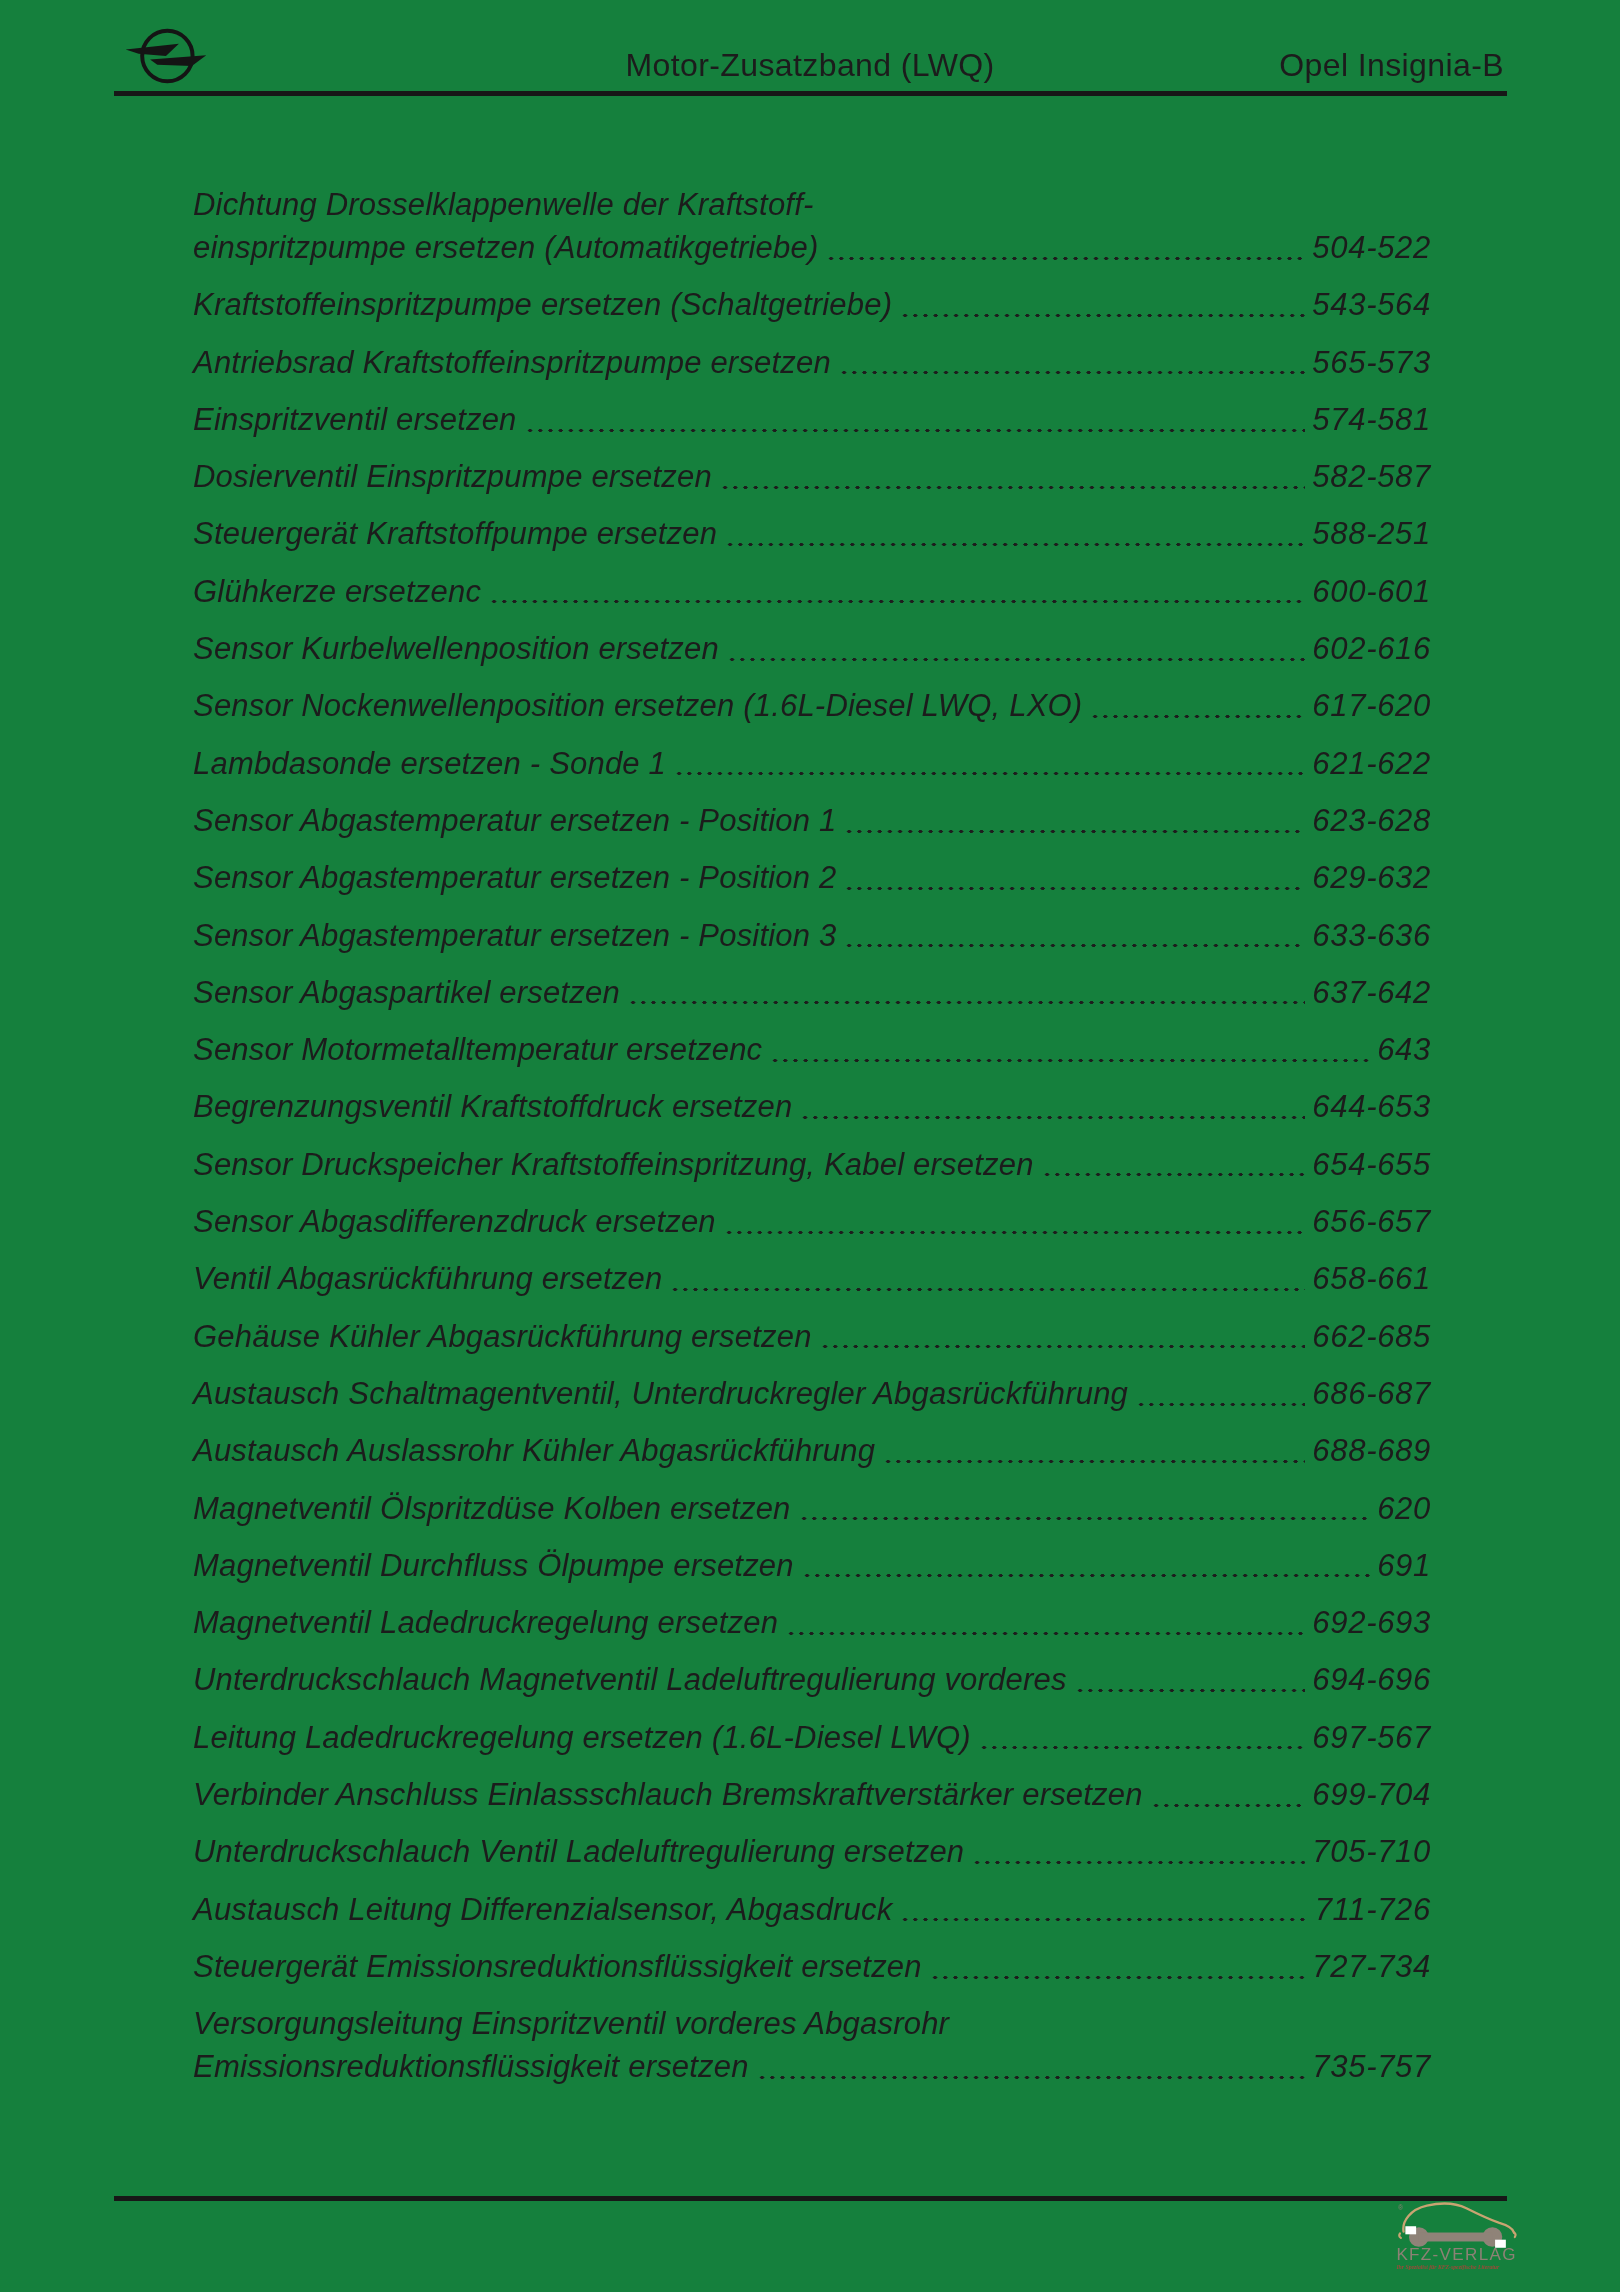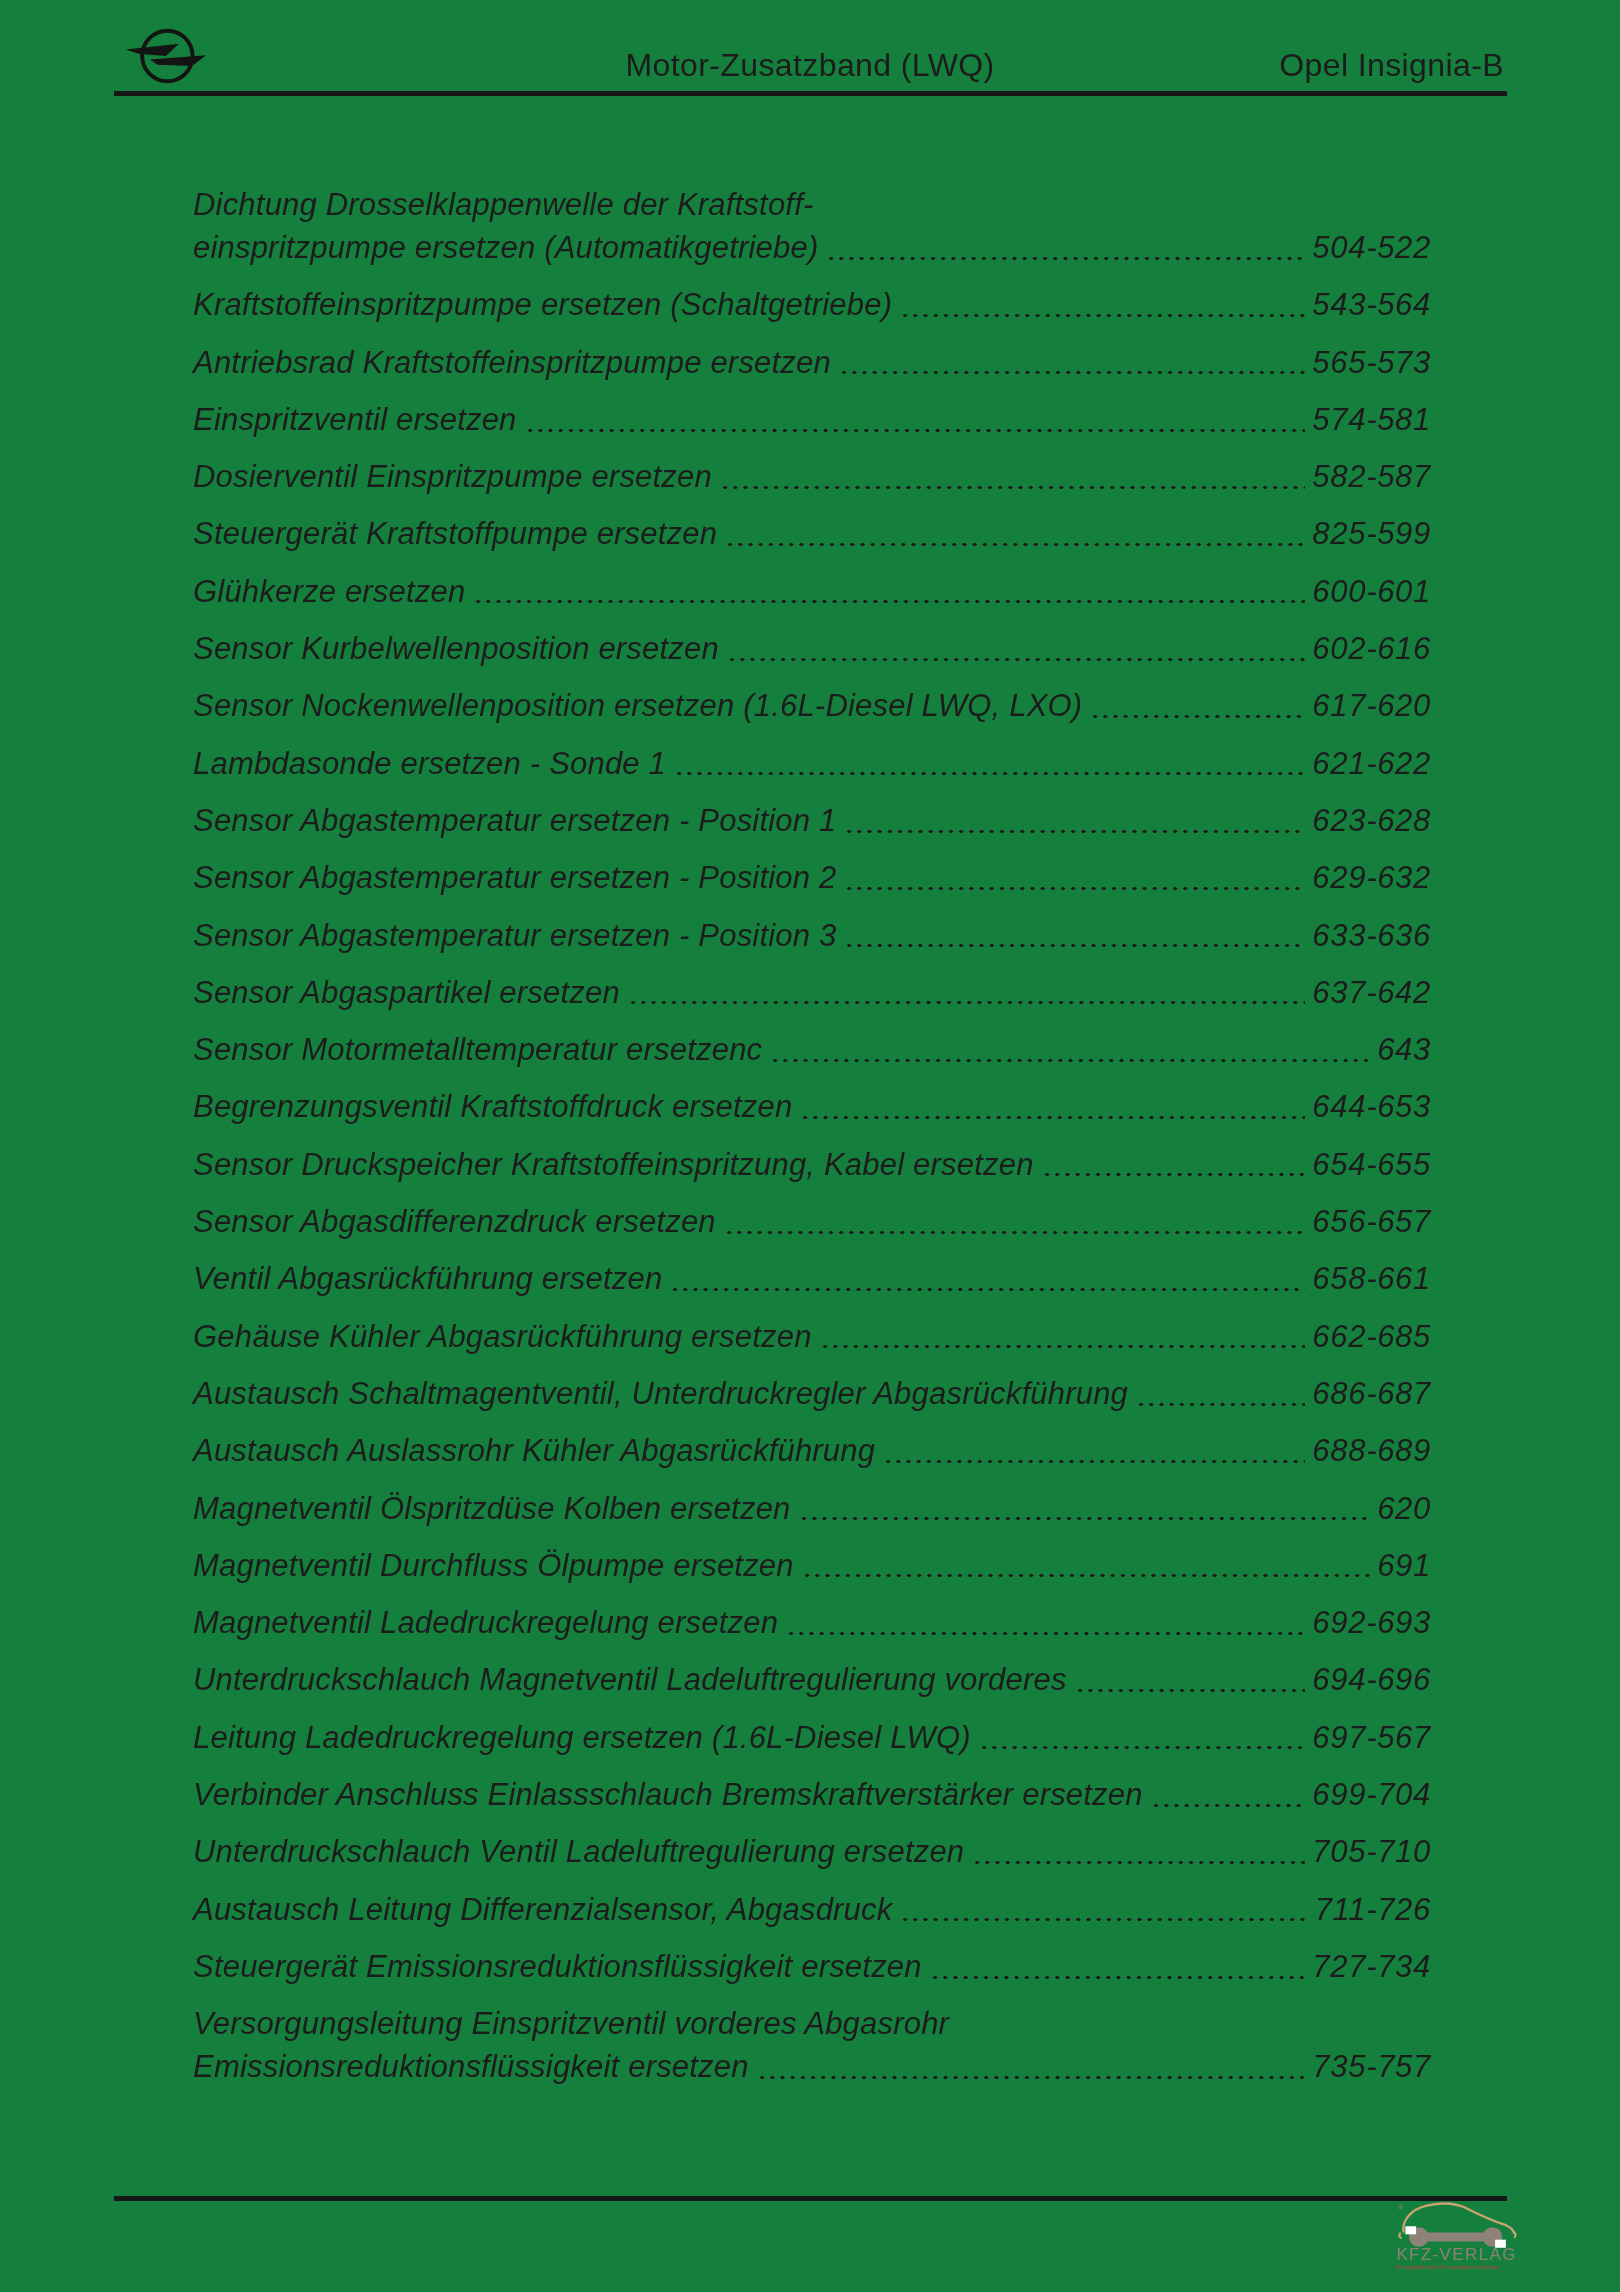--- a/index.html
+++ b/index.html
@@ -94,27 +94,27 @@
         <span class="label">Dosierventil Einspritzpumpe ersetzen</span>
         <span class="leader"></span>
         <span class="pages">582-587</span>
       </div>
     </div>
 
     <div class="entry">
       <div class="line final">
         <span class="label">Steuergerät Kraftstoffpumpe ersetzen</span>
         <span class="leader"></span>
-        <span class="pages">825-599</span>
-      </div>
-    </div>
-
-    <div class="entry">
-      <div class="line final">
-        <span class="label">Glühkerze ersetzen</span>
+        <span class="pages">588-251</span>
+      </div>
+    </div>
+
+    <div class="entry">
+      <div class="line final">
+        <span class="label">Glühkerze ersetzenc</span>
         <span class="leader"></span>
         <span class="pages">600-601</span>
       </div>
     </div>
 
     <div class="entry">
       <div class="line final">
         <span class="label">Sensor Kurbelwellenposition ersetzen</span>
         <span class="leader"></span>
         <span class="pages">602-616</span>

